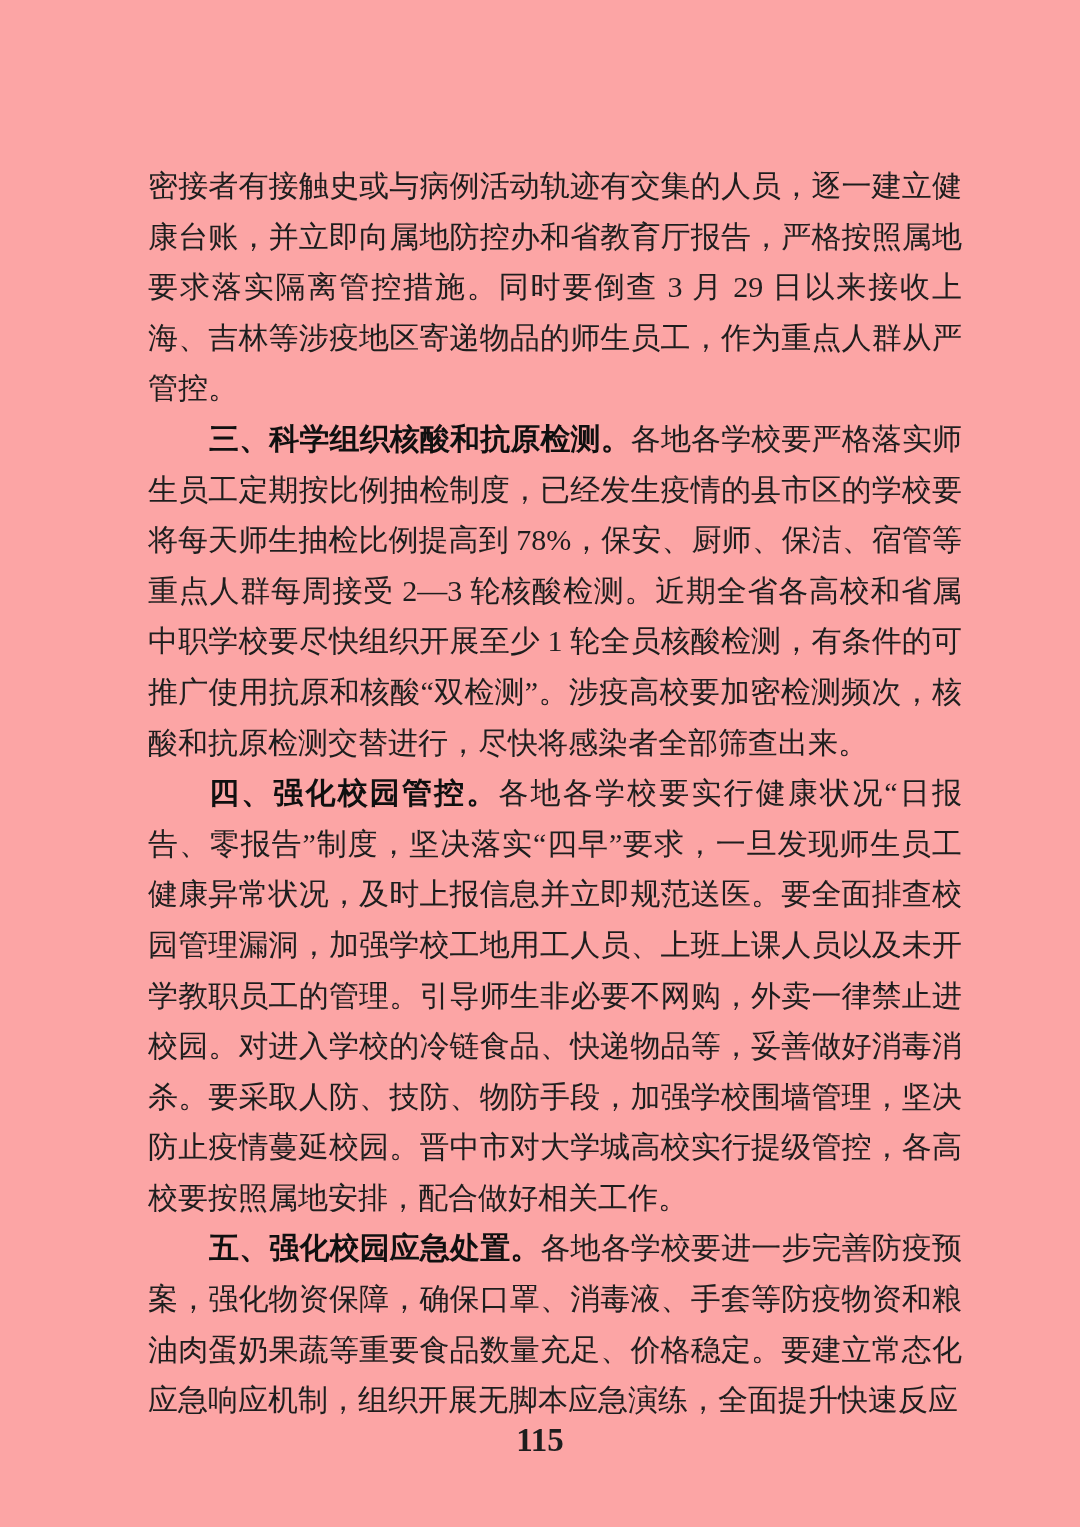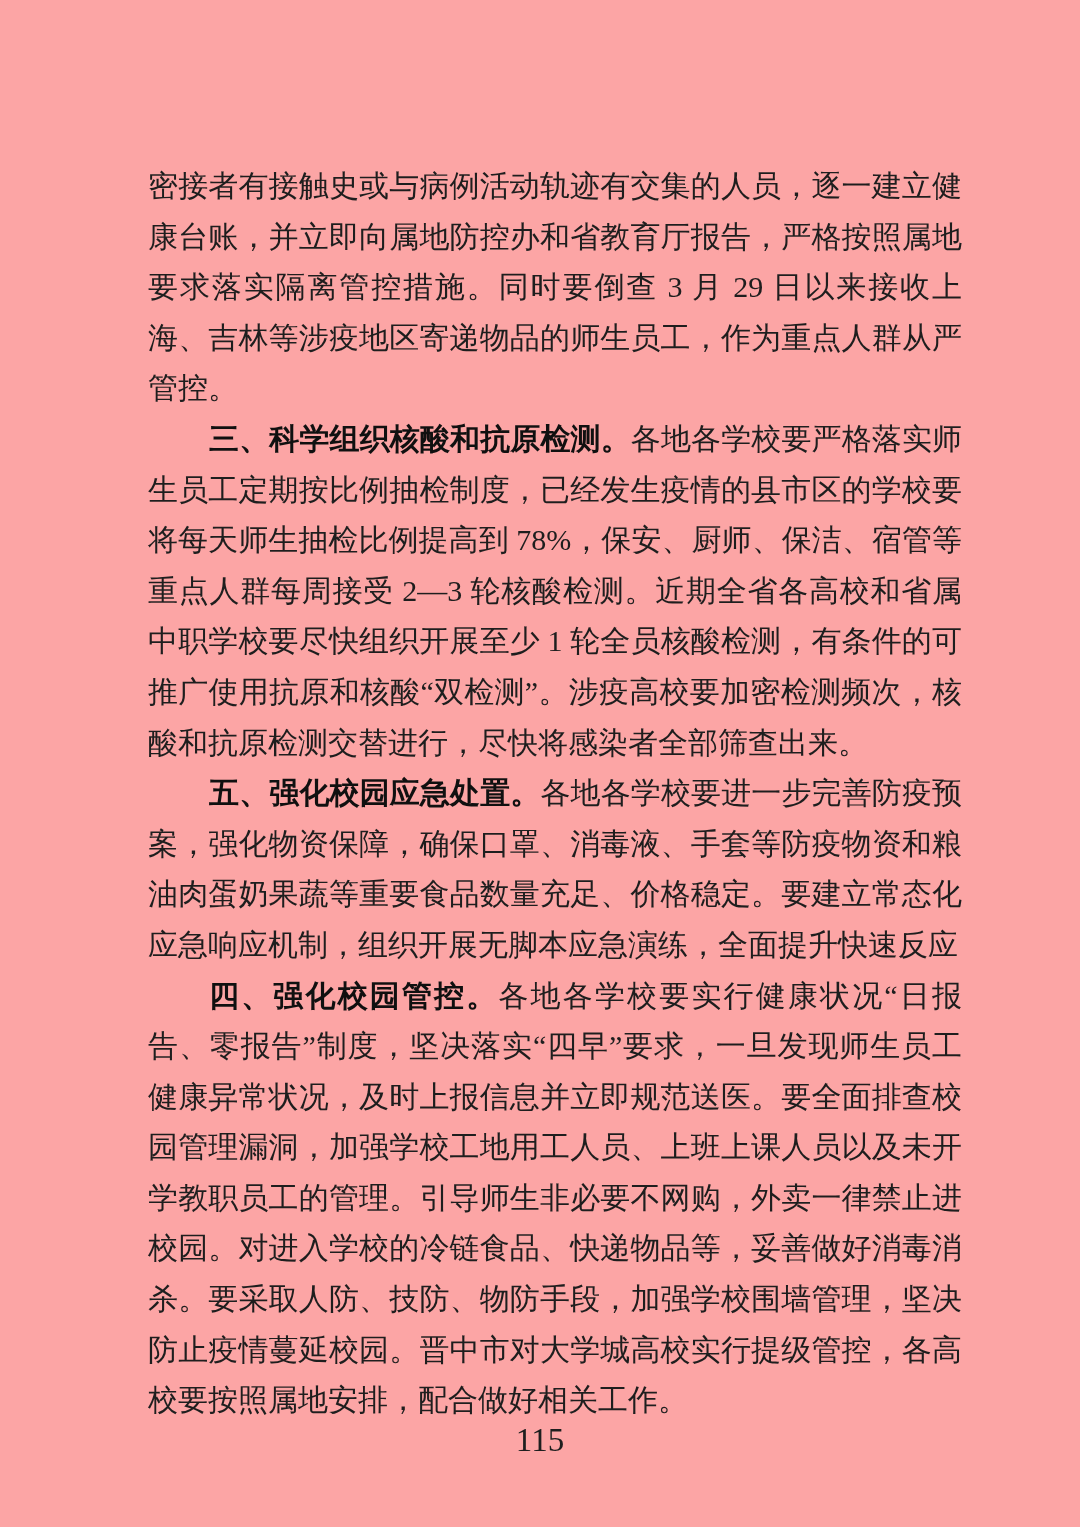--- a/index.html
+++ b/index.html
@@ -41,34 +41,35 @@
   .page-number {
     position: absolute;
     top: 1421px;
     left: 0;
     width: 100%;
     text-align: center;
     font-family: "Liberation Serif", serif;
     font-size: 33px;
     line-height: 38px;
     color: #1e1e1e;
+    font-weight: bold;
   }
 </style>
 </head>
 <body>
 
 <div class="page">
 
   <div class="text-block">
 
     <p class="para"><span>密接者有接触史或与病例活动轨迹有交集的人员，逐一建立健康台账，并立即向属地防控办和省教育厅报告，严格按照属地要求落实隔离管控措施。同时要倒查 3 月 29 日以来接收上海、吉林等涉疫地区寄递物品的师生员工，作为重点人群从严管控。</span></p>
 
     <p class="para indent"><strong class="para-heading">三、科学组织核酸和抗原检测。</strong><span>各地各学校要严格落实师生员工定期按比例抽检制度，已经发生疫情的县市区的学校要将每天师生抽检比例提高到 78%，保安、厨师、保洁、宿管等重点人群每周接受 2—3 轮核酸检测。近期全省各高校和省属中职学校要尽快组织开展至少 1 轮全员核酸检测，有条件的可推广使用抗原和核酸“双检测”。涉疫高校要加密检测频次，核酸和抗原检测交替进行，尽快将感染者全部筛查出来。</span></p>
 
+    <p class="para indent"><strong class="para-heading">四、强化校园管控。</strong><span>各地各学校要实行健康状况“日报告、零报告”制度，坚决落实“四早”要求，一旦发现师生员工健康异常状况，及时上报信息并立即规范送医。要全面排查校园管理漏洞，加强学校工地用工人员、上班上课人员以及未开学教职员工的管理。引导师生非必要不网购，外卖一律禁止进校园。对进入学校的冷链食品、快递物品等，妥善做好消毒消杀。要采取人防、技防、物防手段，加强学校围墙管理，坚决防止疫情蔓延校园。晋中市对大学城高校实行提级管控，各高校要按照属地安排，配合做好相关工作。</span></p>
+
     <p class="para indent"><strong class="para-heading">五、强化校园应急处置。</strong><span>各地各学校要进一步完善防疫预案，强化物资保障，确保口罩、消毒液、手套等防疫物资和粮油肉蛋奶果蔬等重要食品数量充足、价格稳定。要建立常态化应急响应机制，组织开展无脚本应急演练，全面提升快速反应</span></p>
-
-    <p class="para indent"><strong class="para-heading">四、强化校园管控。</strong><span>各地各学校要实行健康状况“日报告、零报告”制度，坚决落实“四早”要求，一旦发现师生员工健康异常状况，及时上报信息并立即规范送医。要全面排查校园管理漏洞，加强学校工地用工人员、上班上课人员以及未开学教职员工的管理。引导师生非必要不网购，外卖一律禁止进校园。对进入学校的冷链食品、快递物品等，妥善做好消毒消杀。要采取人防、技防、物防手段，加强学校围墙管理，坚决防止疫情蔓延校园。晋中市对大学城高校实行提级管控，各高校要按照属地安排，配合做好相关工作。</span></p>
 
   </div>
 
   <div class="page-number">115</div>
 
 </div>
 
 </body></html>

